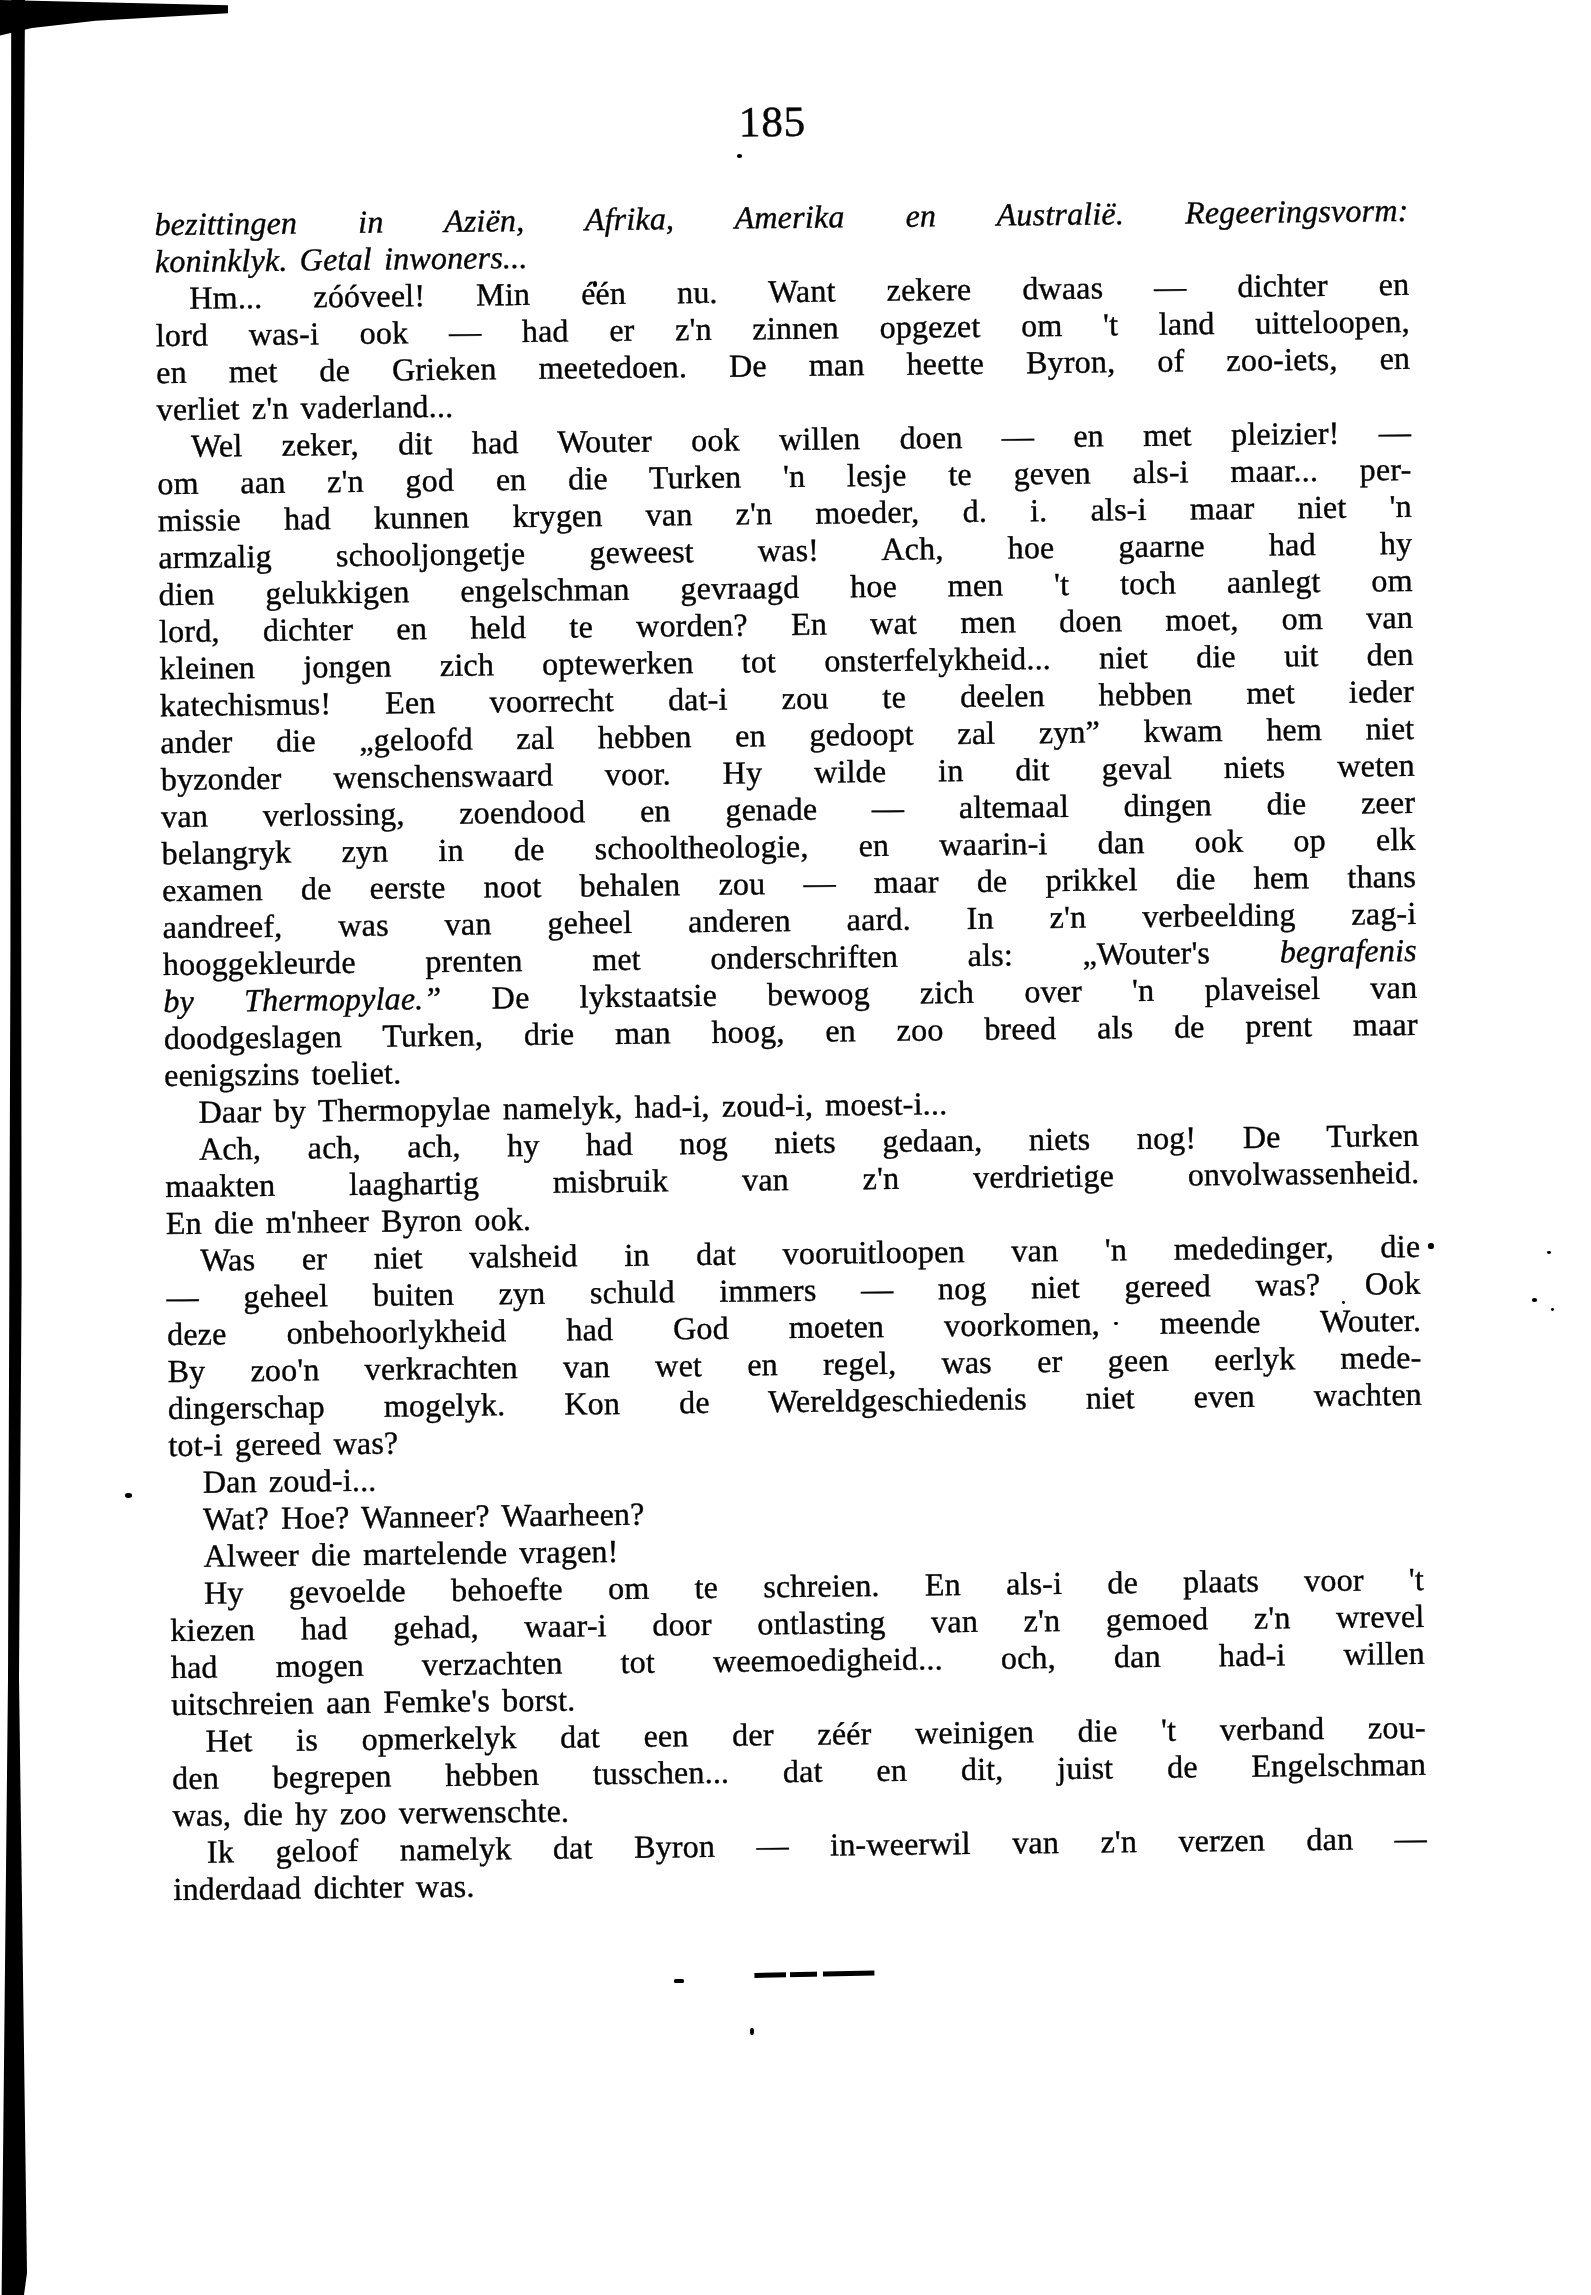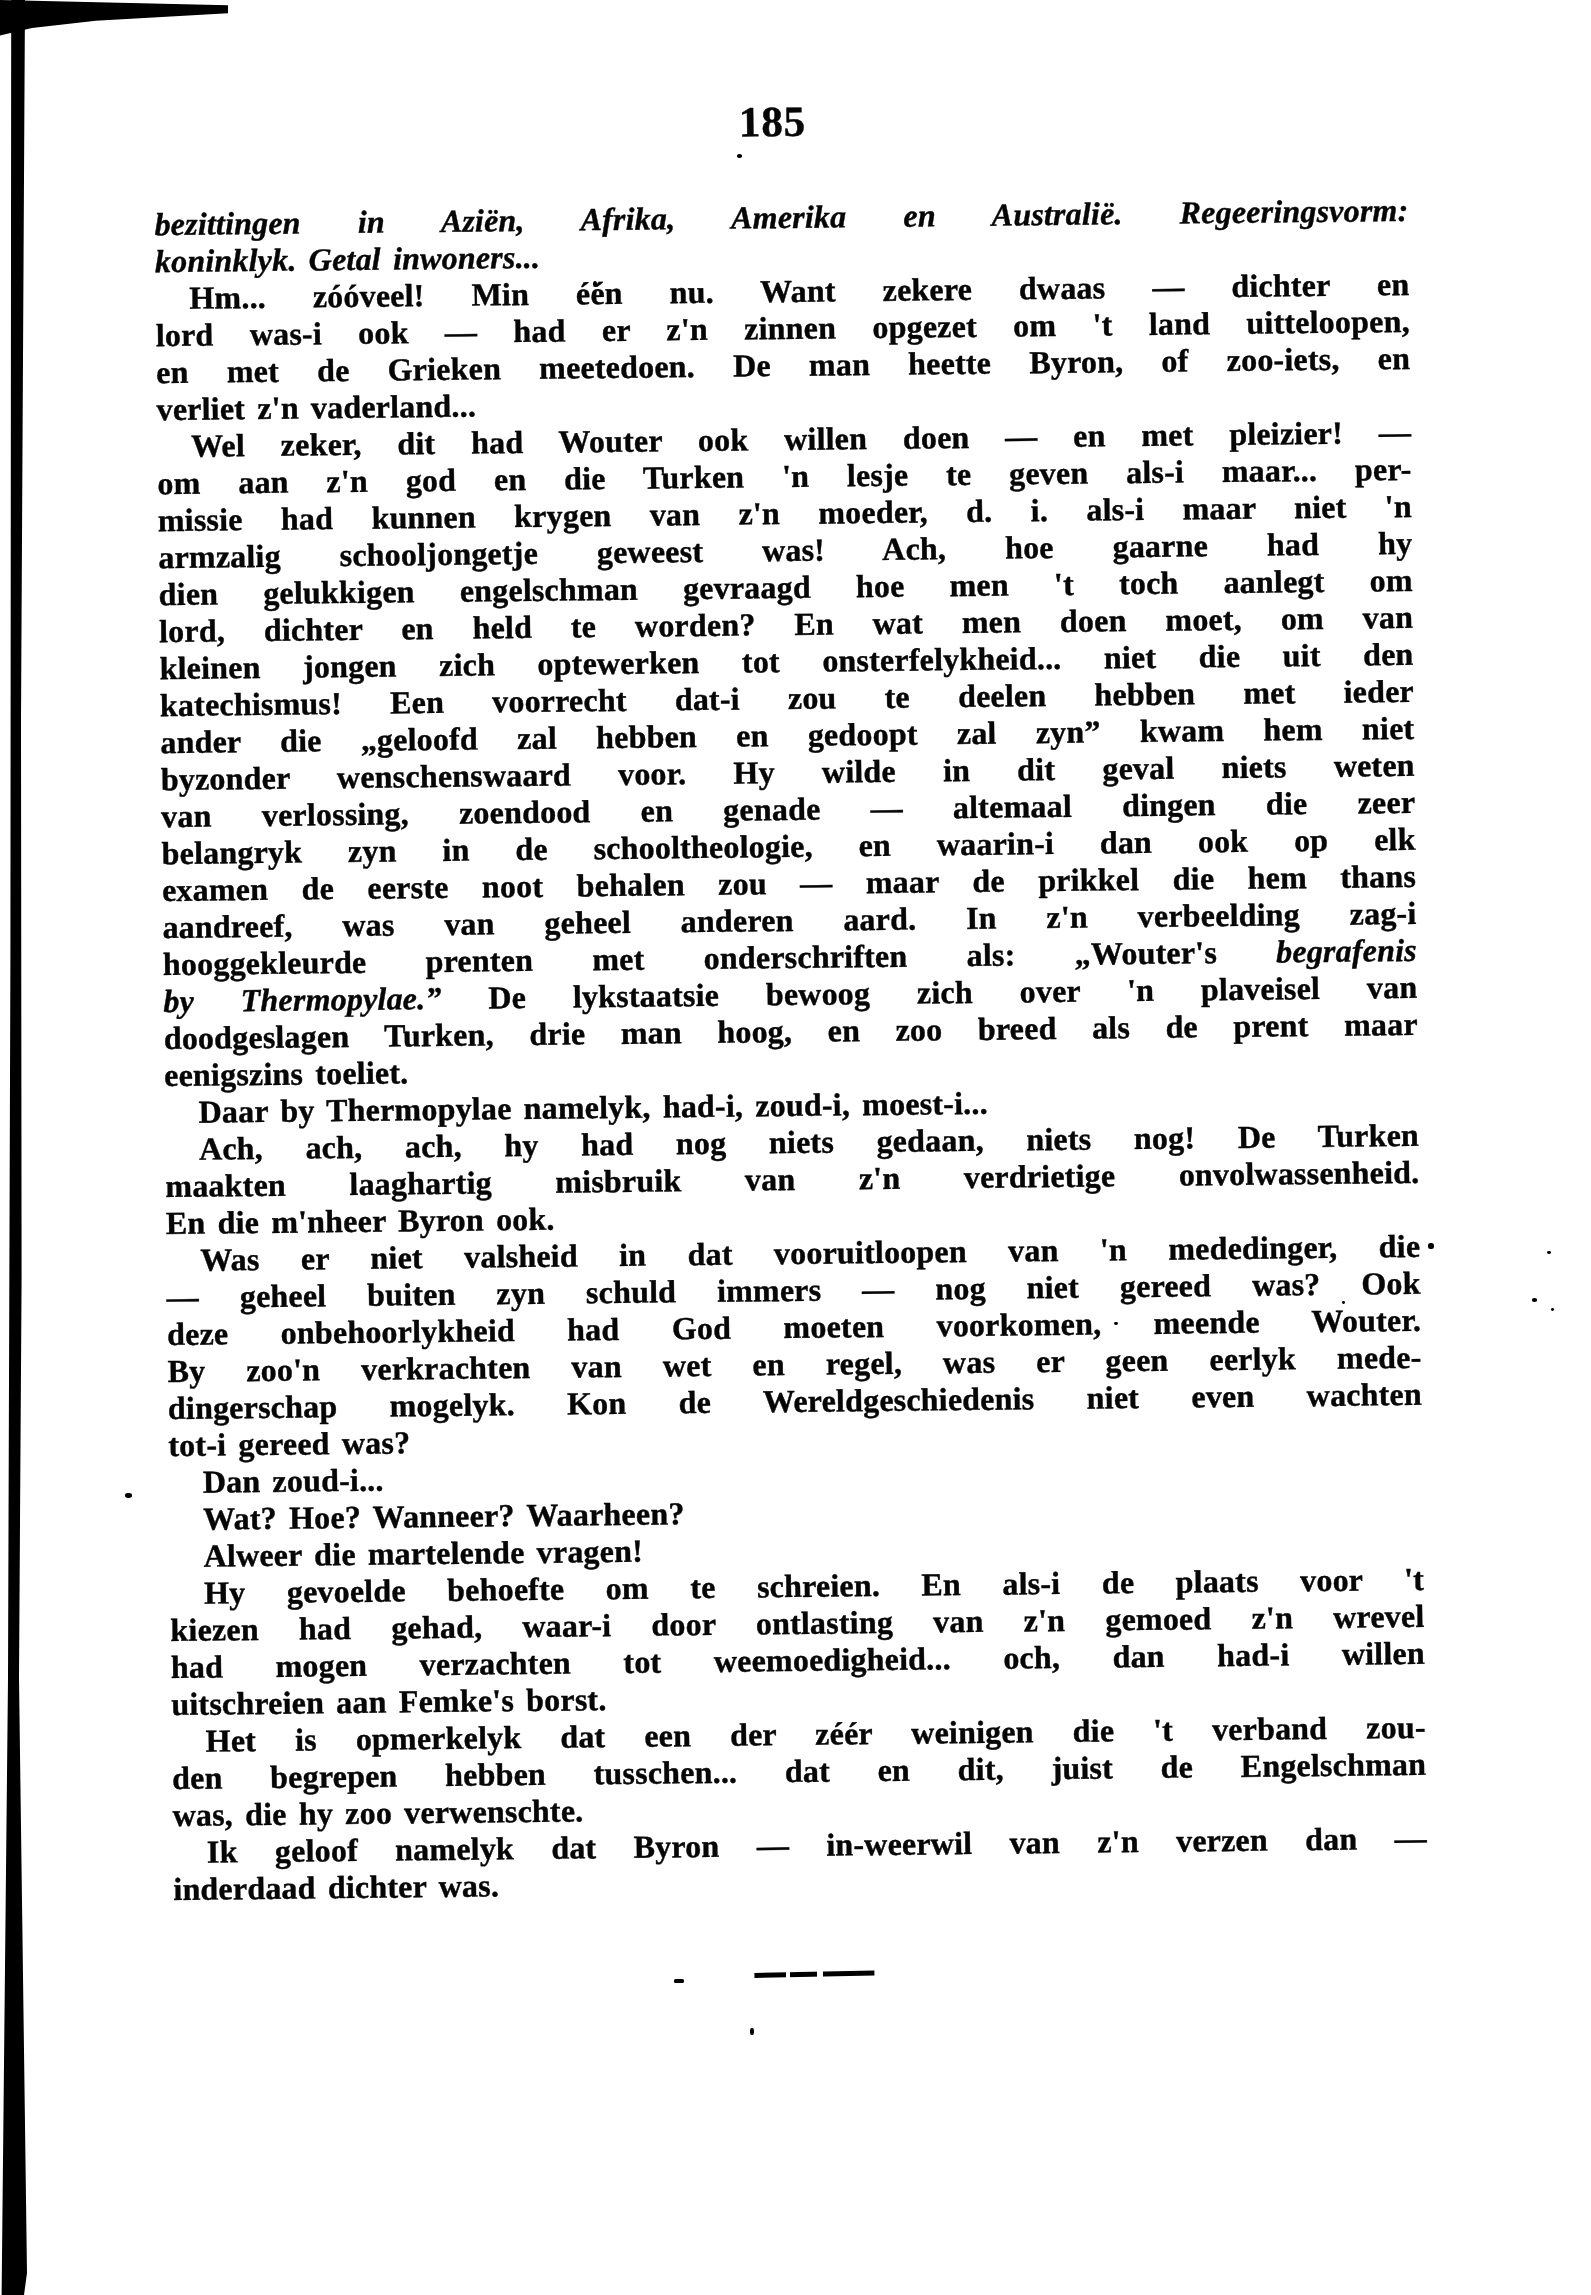--- a/index.html
+++ b/index.html
@@ -4,21 +4,21 @@
 <style>
   html,body{margin:0;padding:0;}
   body{
     width:1592px;height:2295px;
     background:#ffffff;
     overflow:hidden;
     position:relative;
     font-family:"Liberation Serif","DejaVu Serif",serif;
     color:#060606;
   }
-  .page{position:absolute;inset:0;font-weight:bold;}
+  .page{position:absolute;inset:0;}
 
   
   .tilt{
     position:absolute;left:164px;top:0;width:1254px;height:2295px;
     transform:rotate(-0.65deg);
     transform-origin:50% 46%;
   }
 
   .pagenum{
     position:absolute;top:97px;left:-8px;width:100%;

